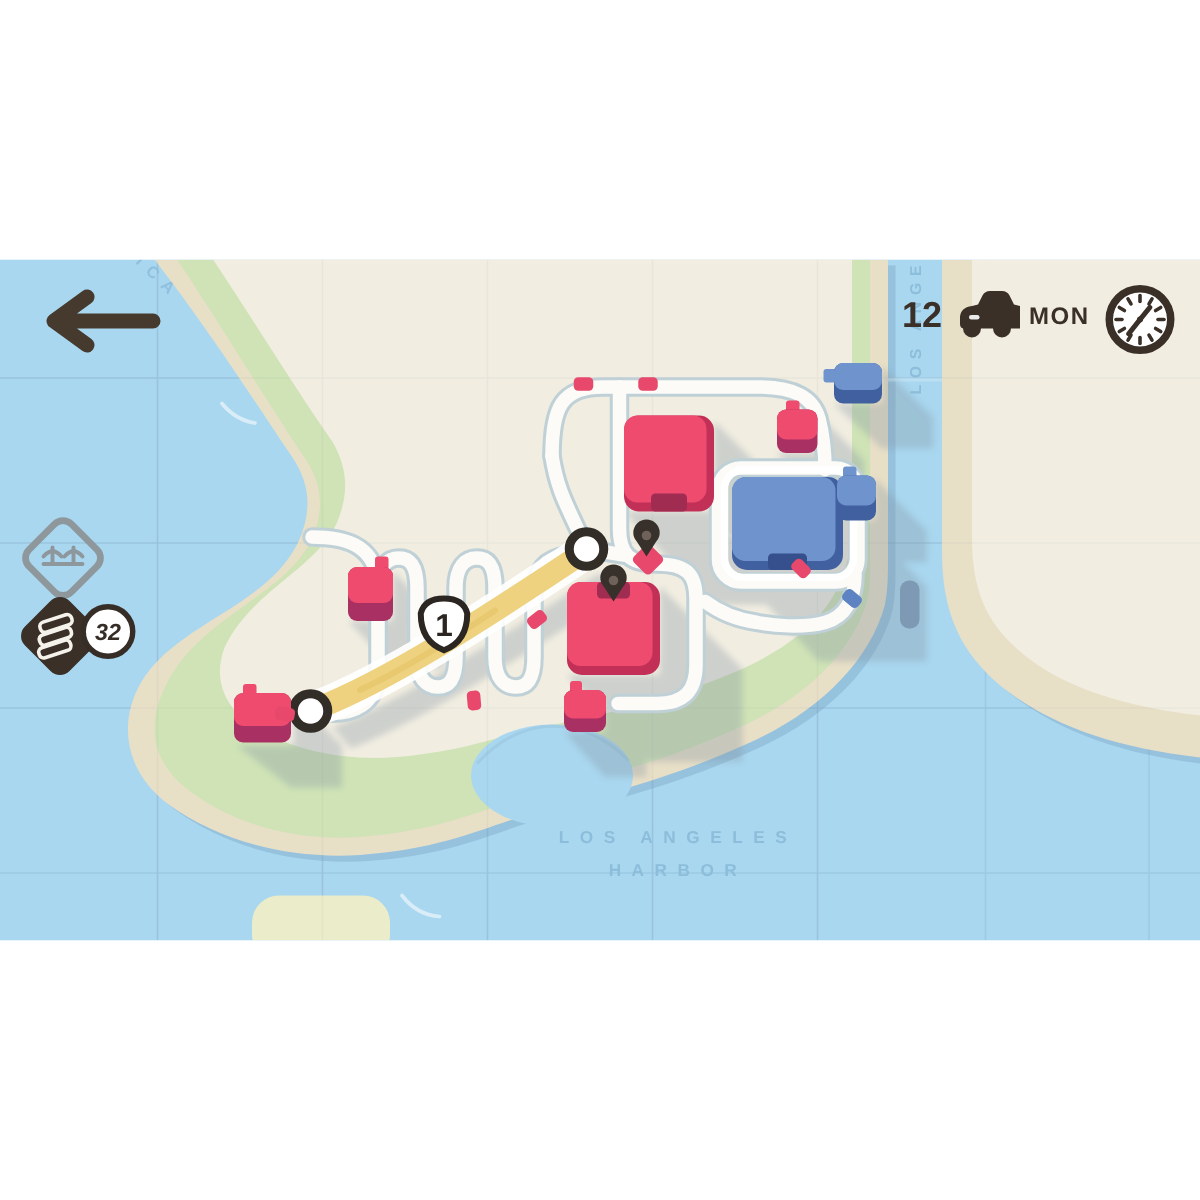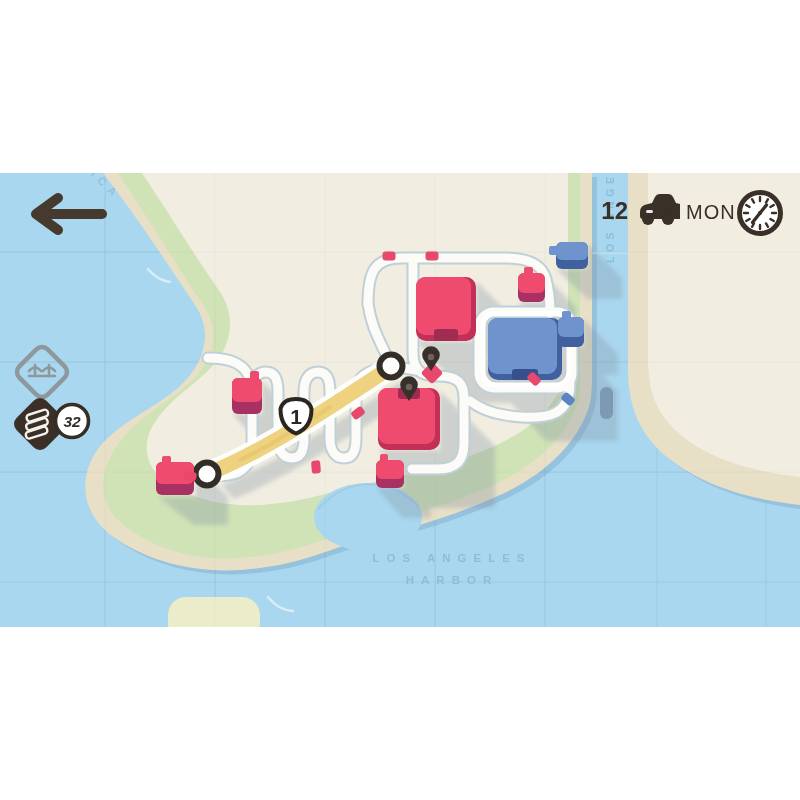--- a/index.html
+++ b/index.html
@@ -17,21 +17,21 @@
   #letterbox-bottom{top:627px;height:173px;}
   #game-area{position:absolute;left:0;top:173px;width:800px;height:454px;overflow:hidden;
              background:var(--water);}
   #map-svg{position:absolute;left:0;top:0;}
   
   .hud{position:absolute;z-index:10;color:var(--ink);}
   #back-button{left:18px;top:192px;width:92px;height:44px;cursor:pointer;}
   #vehicle-count{left:580px;top:196px;width:48px;height:30px;font-size:24px;font-weight:bold;
                  text-align:right;line-height:30px;}
   #car-icon{left:634px;top:190px;width:46px;height:38px;}
-  #day-label{left:686px;top:199px;width:52px;height:26px;font-size:20px;font-weight:normal;
+  #day-label{left:686px;top:199px;width:52px;height:26px;font-size:16px;font-weight:bold;
              letter-spacing:1px;line-height:26px;}
   #clock-icon{left:734px;top:187px;width:52px;height:52px;}
   #bridge-inventory{left:9px;top:339px;width:66px;height:66px;cursor:pointer;}
   #road-inventory{left:6px;top:388px;width:90px;height:72px;cursor:pointer;font-style:italic;}
   text{font-family:"Liberation Sans","DejaVu Sans",sans-serif;}
   .maplabel{fill:var(--labelBlue);font-weight:bold;}
 </style>
 </head>
 <body>
 

